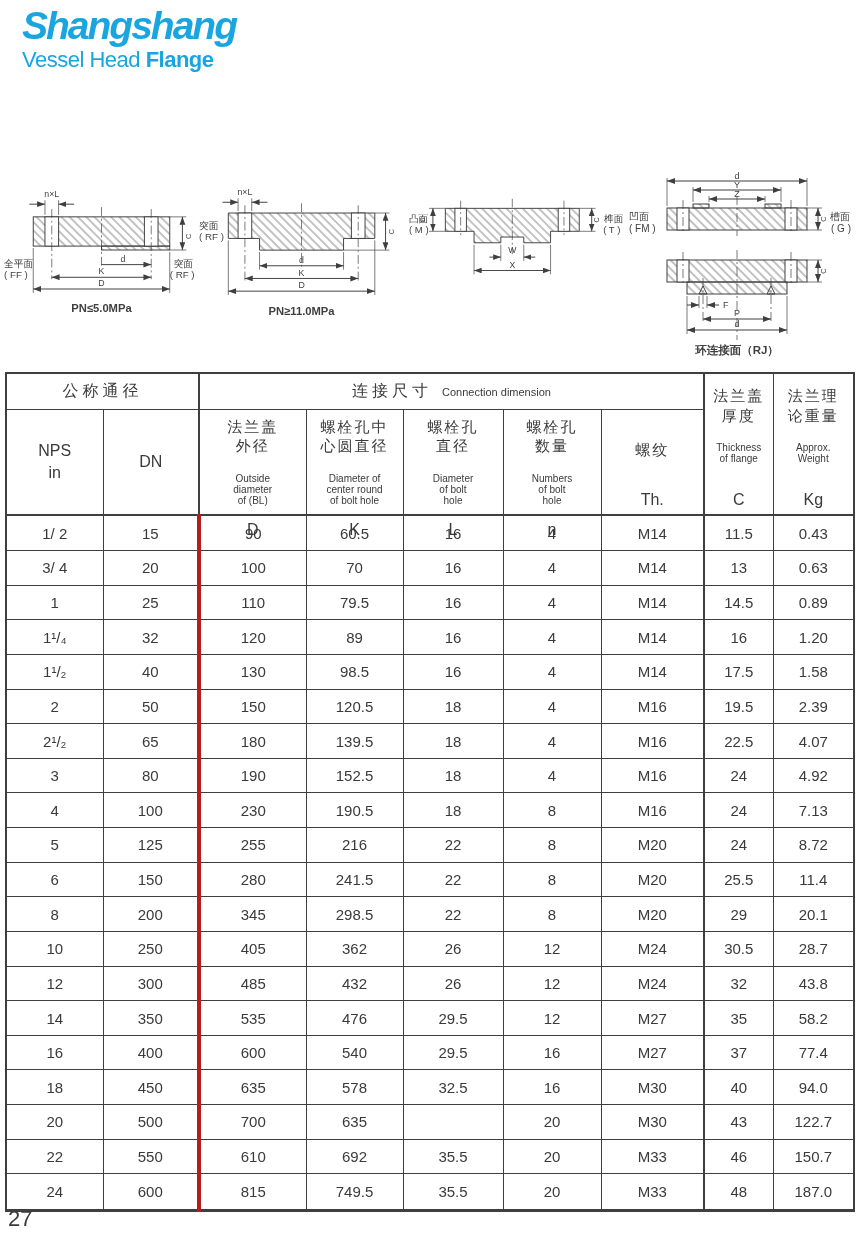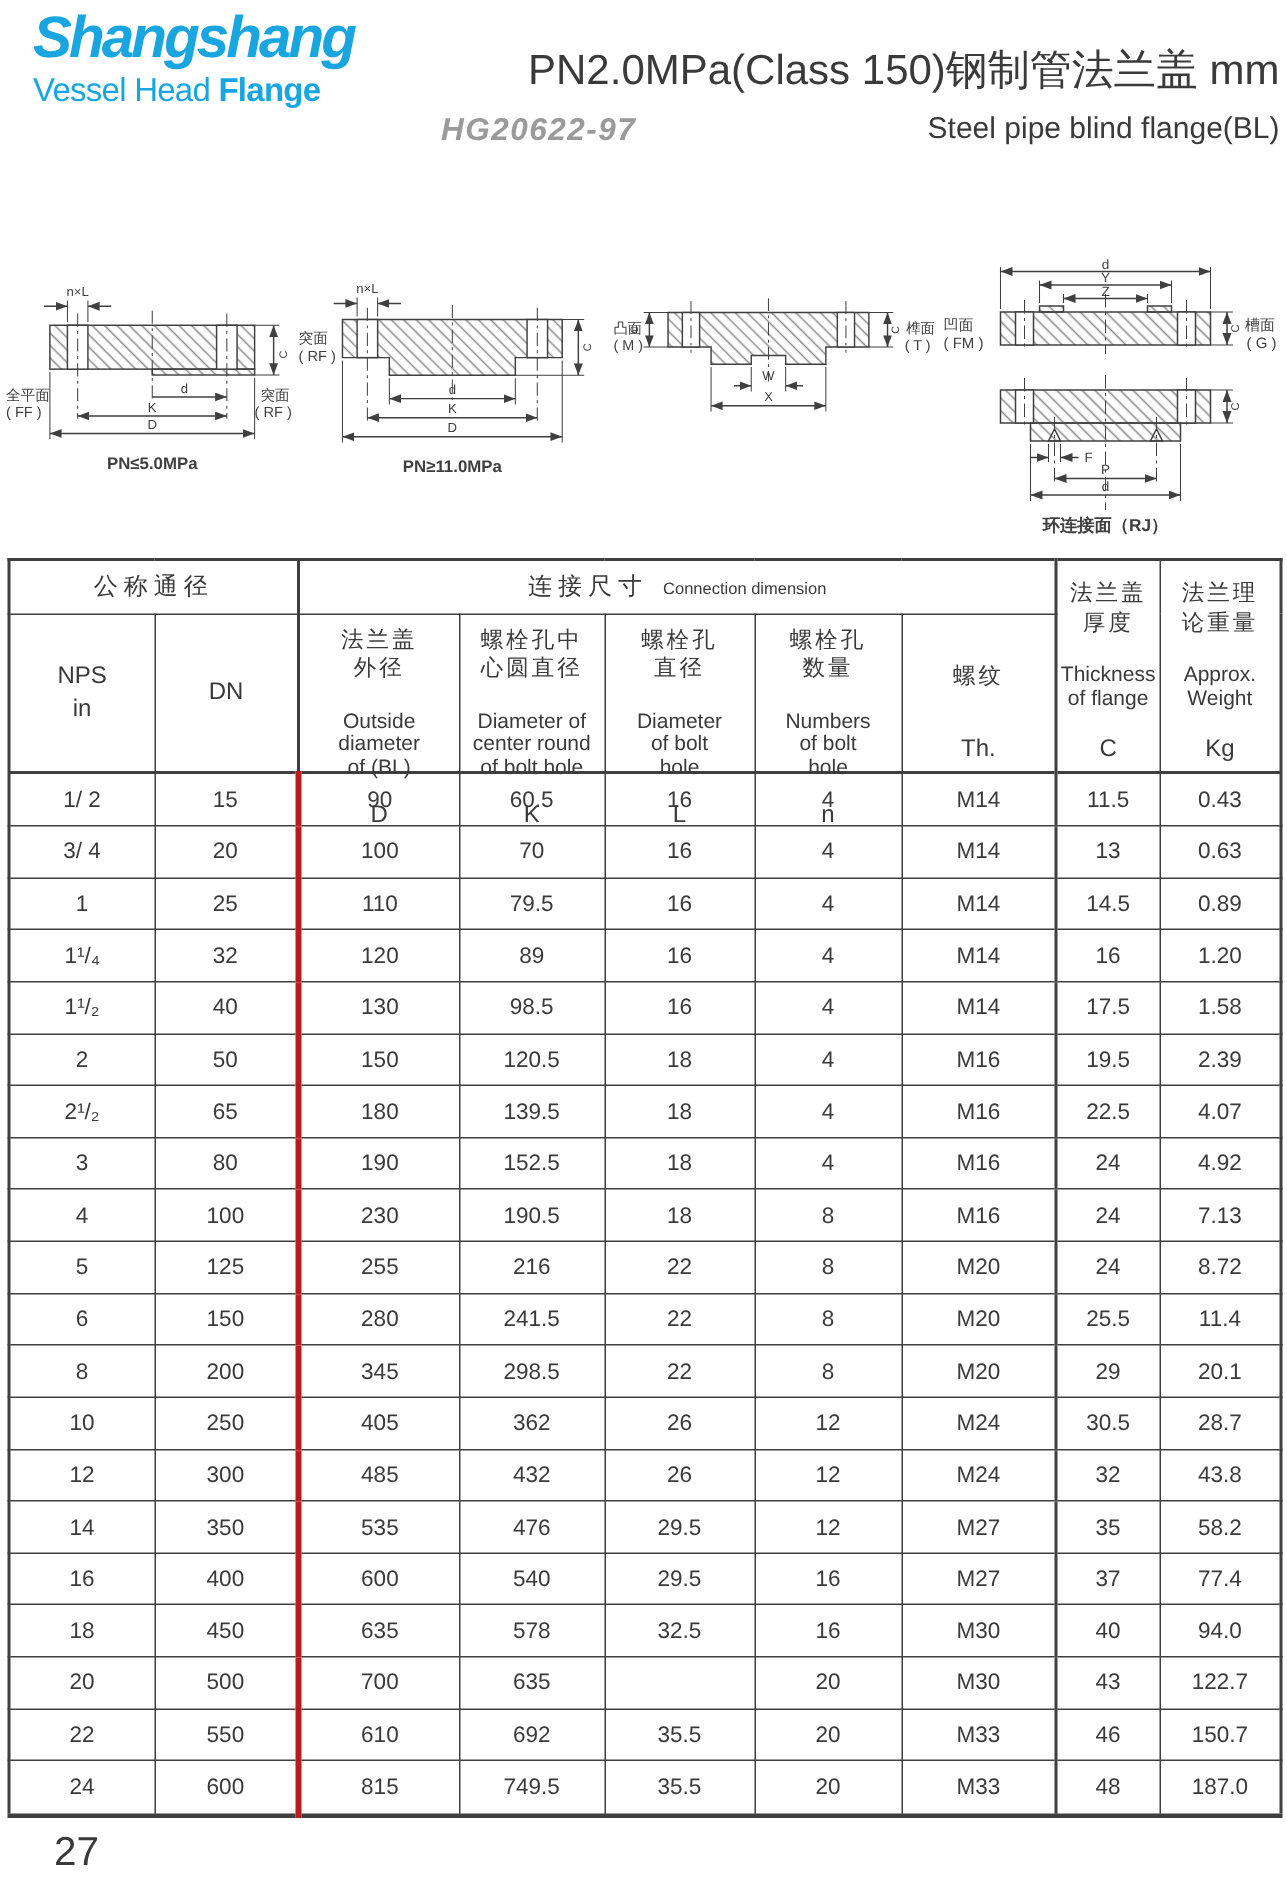--- a/index.html
+++ b/index.html
@@ -43,27 +43,27 @@
   thead tr.r2{height:106px;}
   thead{border-bottom:2px solid #3f3f3f;margin-left:25px;}
   .grp-cn{font-size:16px;letter-spacing:4px;}
   .grp-en{font-size:11px;letter-spacing:0;margin-left:10px;}
   .vb{border-left:2px solid #3f3f3f !important;}
   tbody td:nth-child(3){border-left:4px solid #b91c1c;}
   tbody td:nth-child(8){border-left:2px solid #3f3f3f;}
   .col-hdr{display:flex;flex-direction:column;align-items:center;height:104px;padding-top:7px;box-sizing:border-box;gap:15px;}
   .col-hdr.tall{height:140px;padding-top:12px;}
   .hdr-cn{font-size:15px;line-height:1.3;letter-spacing:2px;white-space:pre-line;}
-  .hdr-en{font-size:14px;line-height:1.12;white-space:pre-line;margin-top:2px;}
+  .hdr-en{font-size:10px;line-height:1.12;white-space:pre-line;margin-top:2px;}
   .hdr-sym{font-size:16px;margin-top:auto;padding-bottom:5px;}
   .hdr-th-cn{font-size:15px;letter-spacing:2px;margin-top:24px;}
   .nps-hdr{font-size:16px;line-height:1.35;white-space:pre-line;}
   tbody td{font-size:15px;}
 
-  .page-num{position:absolute;left:8px;bottom:1px;font-size:27px;color:#3a3a3a;margin-left:28px;}
+  .page-num{position:absolute;left:8px;bottom:19px;font-size:22px;color:#3a3a3a;}
 </style>
 </head>
 <body>
 
 <div class="page">
 
   <svg width="0" height="0" style="position:absolute" aria-hidden="true">
     <defs>
       <pattern id="hch" patternUnits="userSpaceOnUse" width="6" height="6" patternTransform="rotate(-45)">
         <line x1="3" y1="0" x2="3" y2="6" stroke="#8f8f8f" stroke-width="1.1"></line>
@@ -71,27 +71,20 @@
       <marker id="ar" markerUnits="userSpaceOnUse" markerWidth="9" markerHeight="8" refX="8" refY="3" orient="auto-start-reverse">
         <path d="M0,0 L8,3 L0,6 Z" fill="#3f3f3f" stroke="none"></path>
       </marker>
     </defs>
   </svg>
 
   <div class="header">
     <div class="logo">
       <div class="logo-brand">Shangshang</div>
       <div class="logo-tag"><span>Vessel Head </span><span class="bold">Flange</span></div>
-    </div>
-    <div class="title-block">
-      <div class="main-title">PN2.0MPa(Class 150)钢制管法兰盖  mm</div>
-      <div class="sub-row">
-        <span class="standard">HG20622-97</span>
-        <span class="subtitle">Steel pipe blind flange(BL)</span>
-      </div>
     </div>
   </div>
 
   <div class="drawings">
 
     <svg class="dwg" width="195" viewBox="0 0 200 162">
       <rect x="30" y="46" width="140" height="30" fill="url(#hch)"></rect>
       <rect x="100" y="76" width="70" height="4" fill="url(#hch)"></rect>
       <rect x="42" y="46" width="14" height="30" fill="#fff"></rect>
       <rect x="144" y="46" width="14" height="30" fill="#fff"></rect>

